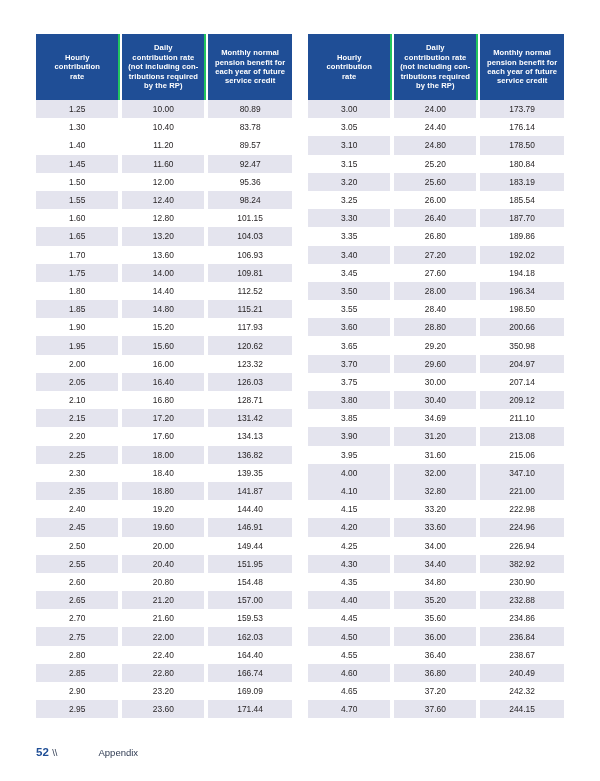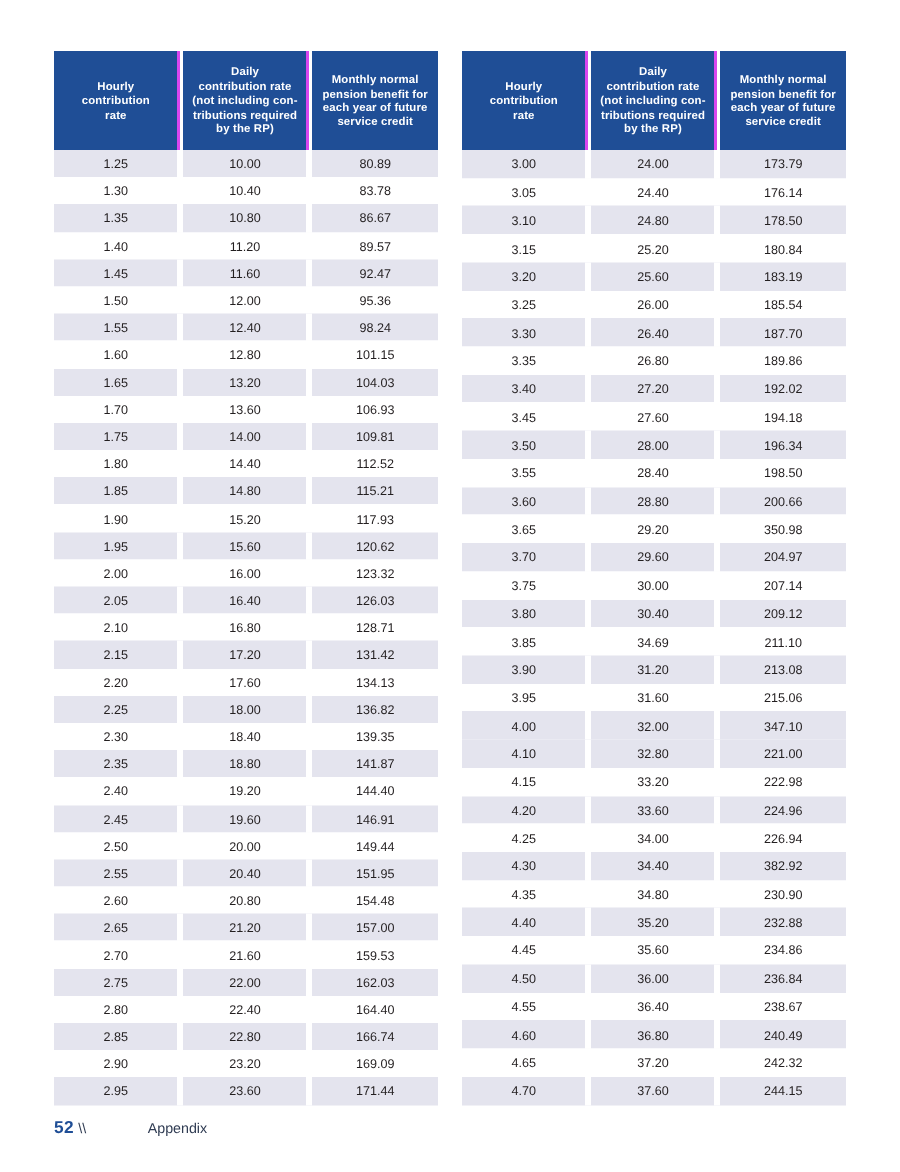--- a/index.html
+++ b/index.html
@@ -44,21 +44,21 @@
     color: #ffffff;
     font-size: 7.6px;
     line-height: 9.4px;
     font-weight: bold;
     text-align: center;
     vertical-align: middle;
     padding: 4px 3px;
     height: 66px;
     box-sizing: border-box;
     border-left: 2px solid #ffffff;
-    border-right: 2px solid #d946ef;
+    border-right: 2px solid #22c55e;
     letter-spacing: 0.1px;
   }
   .rate-table th:first-child { border-left: none; }
   .rate-table th:last-child  { border-right: none; text-align: center; }
 
   .rate-table td {
     font-size: 8.4px;
     line-height: 10px;
     text-align: center;
     vertical-align: middle;
@@ -130,25 +130,20 @@
           <tr class="shaded">
             <td>1.25</td>
             <td>10.00</td>
             <td>80.89</td>
           </tr>
           <tr>
             <td>1.30</td>
             <td>10.40</td>
             <td>83.78</td>
           </tr>
-          <tr class="shaded">
-            <td>1.35</td>
-            <td>10.80</td>
-            <td>86.67</td>
-          </tr>
           <tr>
             <td>1.40</td>
             <td>11.20</td>
             <td>89.57</td>
           </tr>
           <tr class="shaded">
             <td>1.45</td>
             <td>11.60</td>
             <td>92.47</td>
           </tr>

